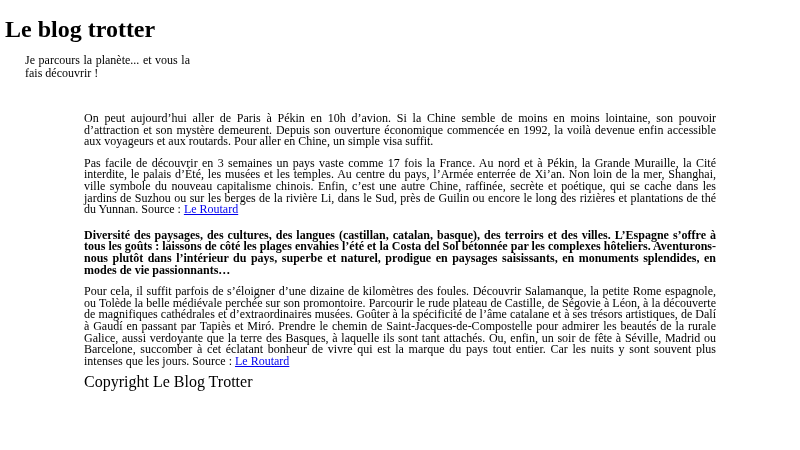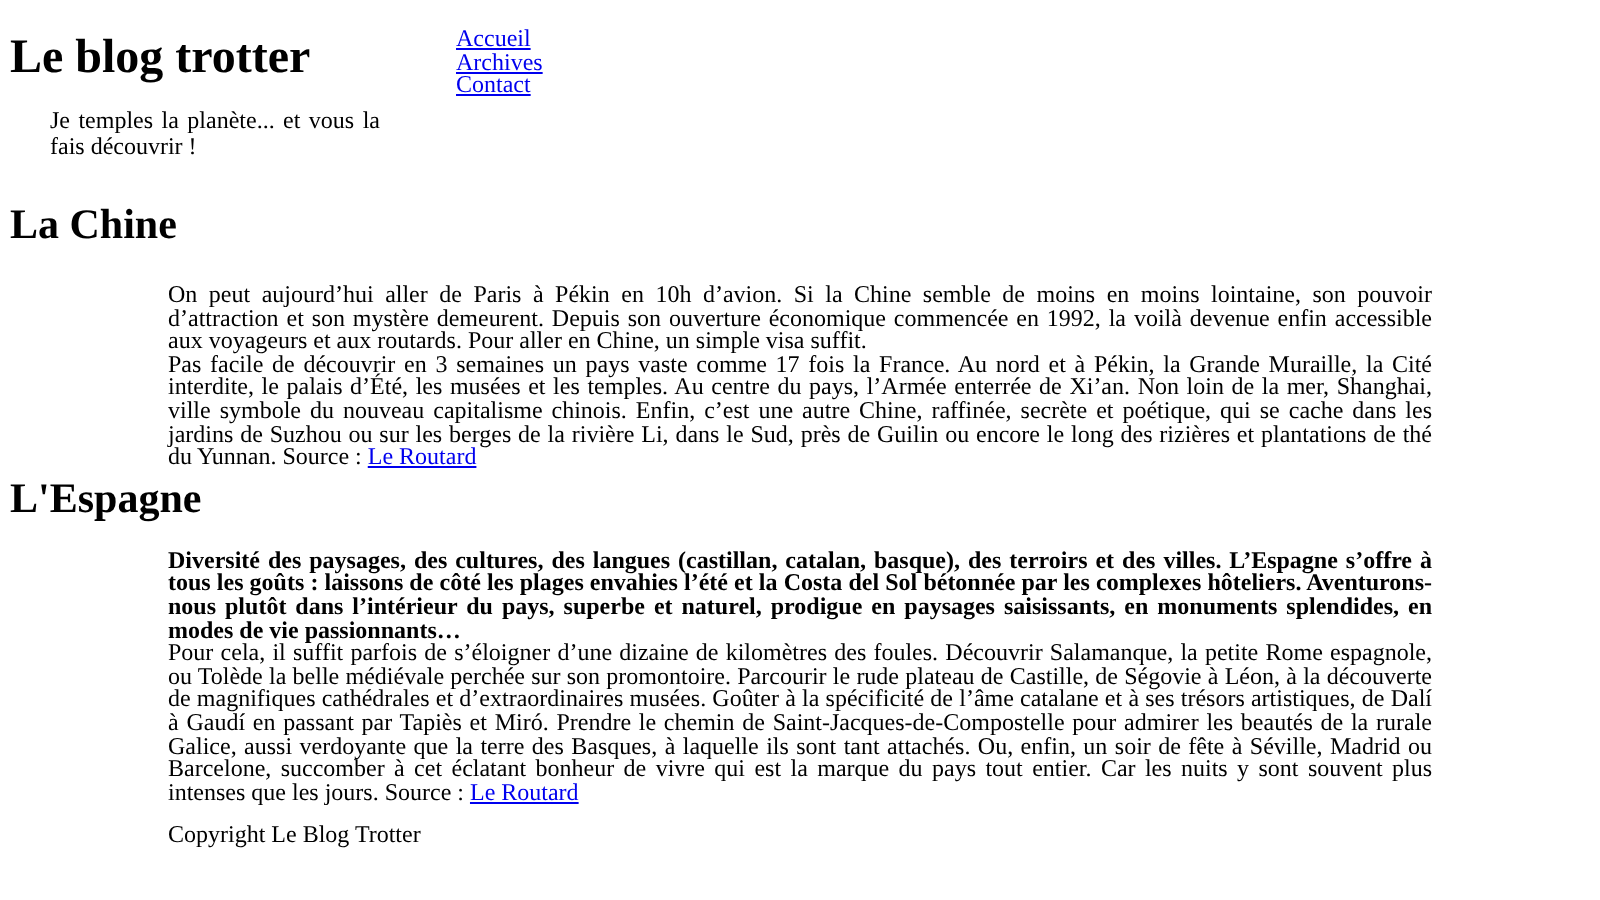--- a/index.html
+++ b/index.html
@@ -60,45 +60,38 @@
     .section-spain .section-title { padding-top: 2px; }
     .para {
       margin: 0 84px 0 84px;
       width: 632px;
       text-align: justify;
       font-size: 12px;
       line-height: 11.6px;
     }
     .section-china .para:first-of-type { margin-top: 18px; }
     .section-spain .para:first-of-type { margin-top: 14px; font-weight: bold; }
-    .para + .para { }
+    .para + .para { margin-top: 10px; }
     .footer {
       margin: 9px 0 0 84px;
-      font-size: 12px;
+      font-size: 16px;
       line-height: 12px;
     }
   </style>
 </head>
 <body>
 
 <div class="header">
   <h1 class="site-title">Le blog trotter</h1>
-  <p class="tagline">Je temples la planète... et vous la fais découvrir !</p>
-  <ul class="nav">
-    <li><a href="#">Accueil</a></li>
-    <li><a href="#">Archives</a></li>
-    <li><a href="#">Contact</a></li>
-  </ul>
+  <p class="tagline">Je parcours la planète... et vous la fais découvrir !</p>
 </div>
 
 <div class="section section-china">
-  <h2 class="section-title">La Chine</h2>
   <p class="para"><span>On peut aujourd’hui aller de Paris à Pékin en 10h d’avion. Si la Chine semble de moins en moins lointaine, son pouvoir d’attraction et son mystère demeurent. Depuis son ouverture économique commencée en 1992, la voilà devenue enfin accessible aux voyageurs et aux routards. Pour aller en Chine, un simple visa suffit.</span></p>
   <p class="para"><span>Pas facile de découvrir en 3 semaines un pays vaste comme 17 fois la France. Au nord et à Pékin, la Grande Muraille, la Cité interdite, le palais d’Été, les musées et les temples. Au centre du pays, l’Armée enterrée de Xi’an. Non loin de la mer, Shanghai, ville symbole du nouveau capitalisme chinois. Enfin, c’est une autre Chine, raffinée, secrète et poétique, qui se cache dans les jardins de Suzhou ou sur les berges de la rivière Li, dans le Sud, près de Guilin ou encore le long des rizières et plantations de thé du Yunnan. Source : </span><a href="#">Le Routard</a></p>
 </div>
 
 <div class="section section-spain">
-  <h2 class="section-title">L'Espagne</h2>
   <p class="para"><span>Diversité des paysages, des cultures, des langues (castillan, catalan, basque), des terroirs et des villes. L’Espagne s’offre à tous les goûts : laissons de côté les plages envahies l’été et la Costa del Sol bétonnée par les complexes hôteliers. Aventurons-nous plutôt dans l’intérieur du pays, superbe et naturel, prodigue en paysages saisissants, en monuments splendides, en modes de vie passionnants…</span></p>
   <p class="para"><span>Pour cela, il suffit parfois de s’éloigner d’une dizaine de kilomètres des foules. Découvrir Salamanque, la petite Rome espagnole, ou Tolède la belle médiévale perchée sur son promontoire. Parcourir le rude plateau de Castille, de Ségovie à Léon, à la découverte de magnifiques cathédrales et d’extraordinaires musées. Goûter à la spécificité de l’âme catalane et à ses trésors artistiques, de Dalí à Gaudí en passant par Tapiès et Miró. Prendre le chemin de Saint-Jacques-de-Compostelle pour admirer les beautés de la rurale Galice, aussi verdoyante que la terre des Basques, à laquelle ils sont tant attachés. Ou, enfin, un soir de fête à Séville, Madrid ou Barcelone, succomber à cet éclatant bonheur de vivre qui est la marque du pays tout entier. Car les nuits y sont souvent plus intenses que les jours. Source : </span><a href="#">Le Routard</a></p>
 </div>
 
 <div class="footer">Copyright Le Blog Trotter</div>
 
 </body></html>

